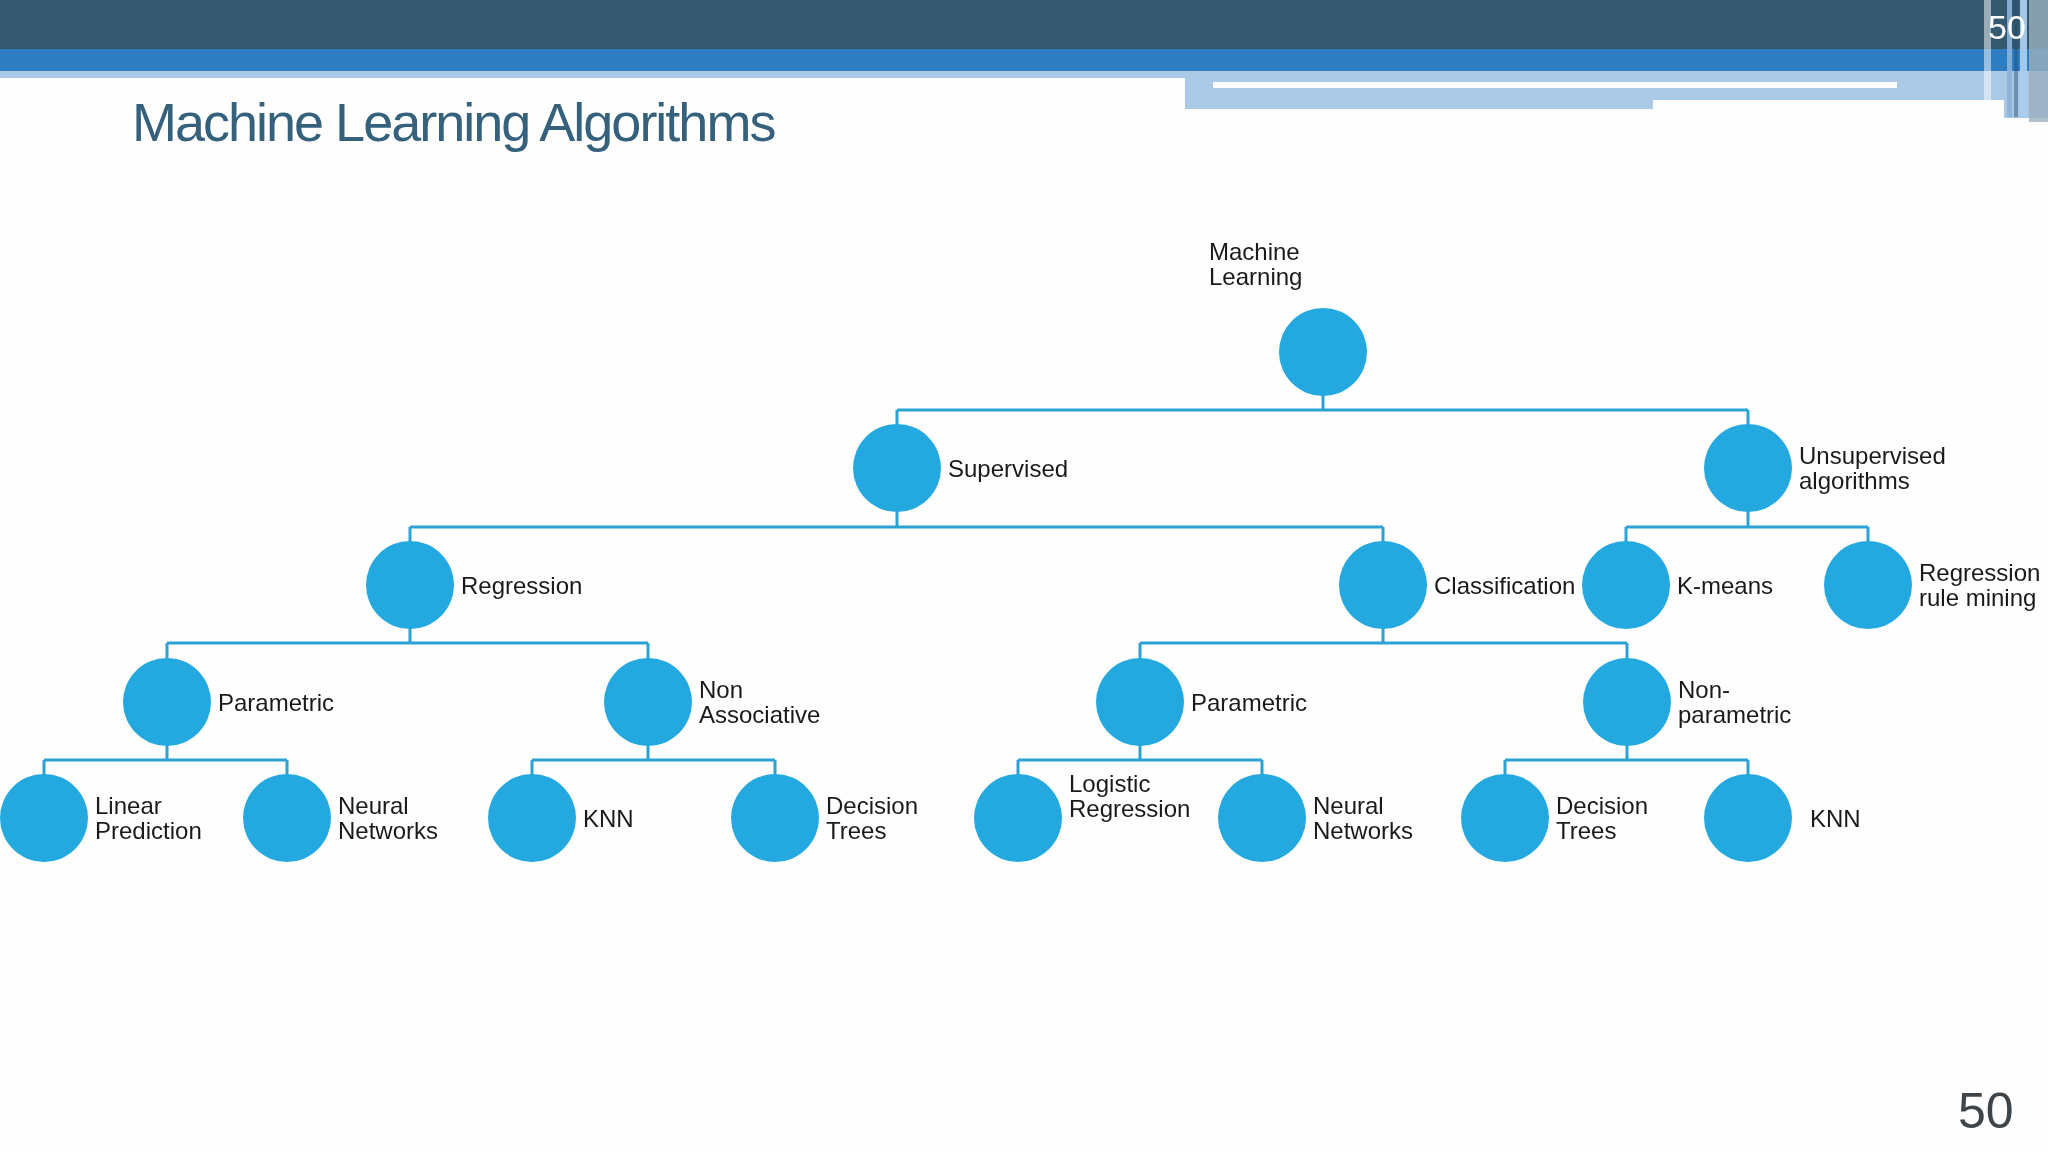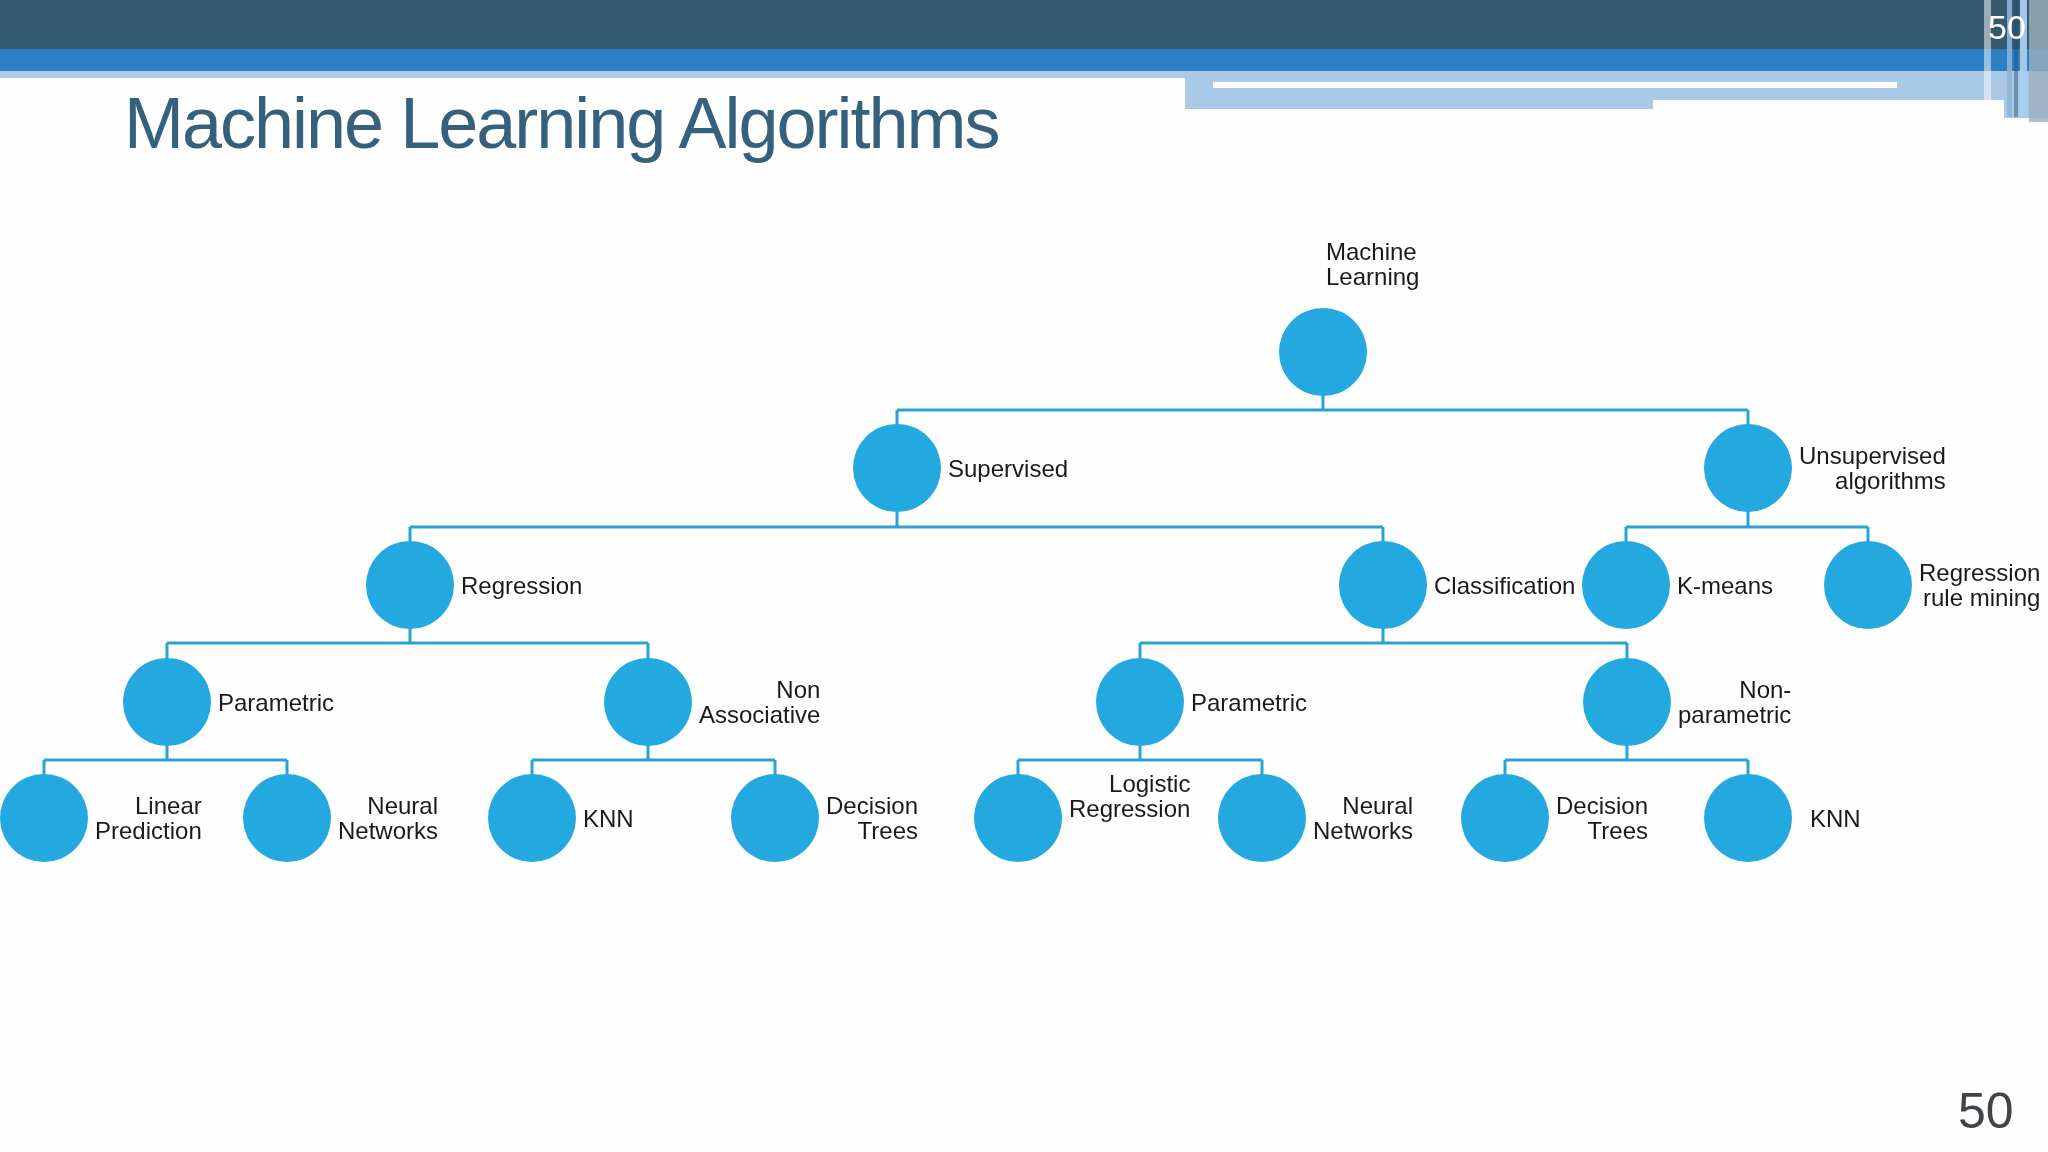--- a/index.html
+++ b/index.html
@@ -22,36 +22,35 @@
   .vs1{left:1984px;width:7px;height:100px;background:rgba(255,255,255,0.5);}
   .vs2{left:2007px;width:5px;height:117px;background:rgba(140,180,215,0.9);}
   .vs3{left:2014px;width:4px;height:117px;background:rgba(30,75,110,0.45);}
   .vs4{left:2020px;width:7px;height:117px;background:rgba(170,205,235,0.95);}
   .vs5{left:2029px;width:19px;height:122px;background:rgba(155,175,190,0.8);}
   .page-num-top{
     position:absolute;left:1988px;top:10px;width:50px;
     color:#FFFFFF;font-size:34px;line-height:1;z-index:5;
   }
   .title{
-    position:absolute;left:116px;top:79px;margin:8px;
-    font-size:72px;font-weight:400;line-height:1;letter-spacing:-2px;
+    position:absolute;left:116px;top:79px;margin:16px;
+    font-size:54px;font-weight:400;line-height:1;letter-spacing:-2px;
     color:#35617D;white-space:nowrap;
   }
   
   .connectors{position:absolute;left:0;top:0;}
   .circle{
     position:absolute;width:88px;height:88px;border-radius:50%;
     background:#23A9E0;
   }
   .nlabel{
     position:absolute;
     transform:translateY(-50%);
     font-size:24px;line-height:25px;color:#1A1A1A;
     white-space:pre-line;
-    text-align:right;
   }
   .root-label{
     position:absolute;transform:none;
     font-size:24px;line-height:25px;color:#1A1A1A;white-space:pre-line;
   }
   .page-num-bottom{
     position:absolute;left:1958px;top:1086px;
     color:#3F4448;font-size:50px;line-height:1;
   }
 </style>
@@ -102,21 +101,21 @@
   <div class="circle" style="left:1583px;top:658px"></div>
   <div class="circle" style="left:0px;top:774px"></div>
   <div class="circle" style="left:243px;top:774px"></div>
   <div class="circle" style="left:488px;top:774px"></div>
   <div class="circle" style="left:731px;top:774px"></div>
   <div class="circle" style="left:974px;top:774px"></div>
   <div class="circle" style="left:1218px;top:774px"></div>
   <div class="circle" style="left:1461px;top:774px"></div>
   <div class="circle" style="left:1704px;top:774px"></div>
 
-  <div class="root-label" style="left:1326px;top:239px">Machine
+  <div class="root-label" style="left:1209px;top:239px">Machine
 Learning</div>
   <div class="nlabel" style="left:948px;top:468px">Supervised</div>
   <div class="nlabel" style="left:1799px;top:468px">Unsupervised
 algorithms</div>
   <div class="nlabel" style="left:461px;top:585px">Regression</div>
   <div class="nlabel" style="left:1434px;top:585px">Classification</div>
   <div class="nlabel" style="left:1677px;top:585px">K-means</div>
   <div class="nlabel" style="left:1919px;top:585px">Regression
 rule mining</div>
   <div class="nlabel" style="left:218px;top:702px">Parametric</div>

